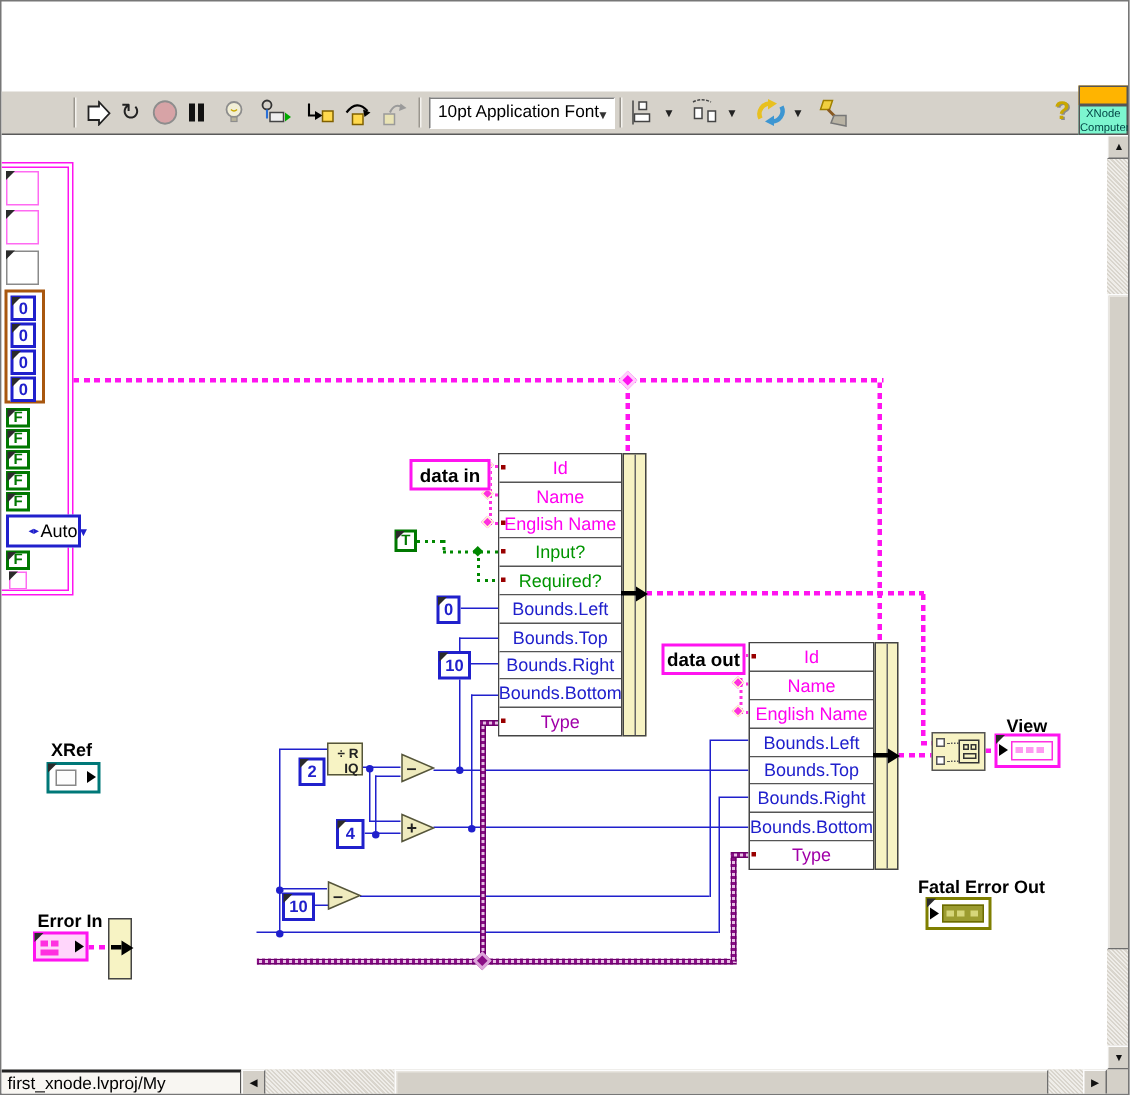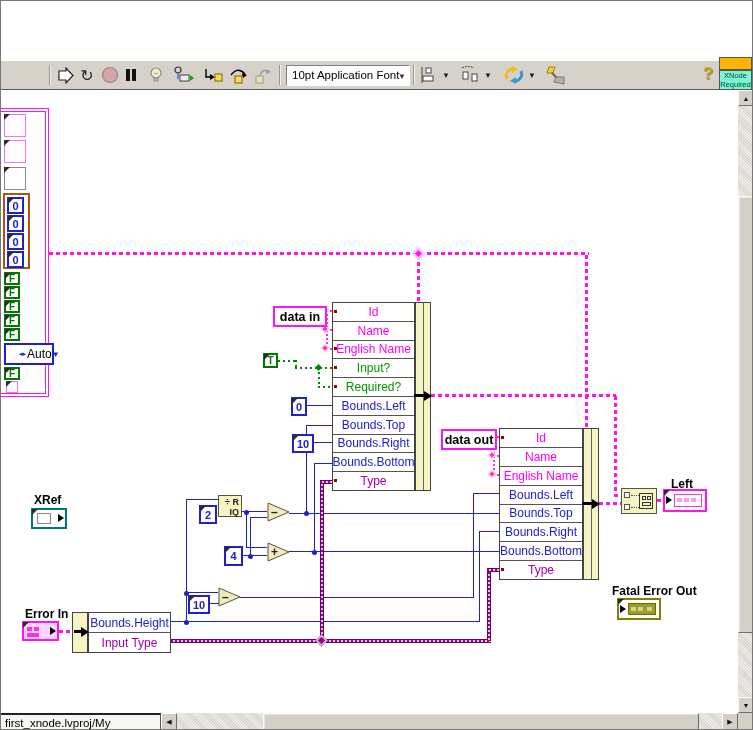--- a/index.html
+++ b/index.html
@@ -173,21 +173,21 @@
           <line x1="9" y1="8" x2="16" y2="15" stroke="#8a5a20" stroke-width="2"></line>
           <polygon points="13,12 21,12 21,19 11,17" fill="#b9b3a4" stroke="#777"></polygon>
         </svg>
     </div>
     <div id="helpq"><span>?</span></div>
   </div>
 
   <div id="xbadge-top"></div>
   <div id="xbadge-bot">
     <div>XNode</div>
-    <div>Required</div>
+    <div>Computer</div>
   </div>
 
   <div id="diagram">
 
     <div style="position:absolute;left:-8px;top:18px;width:56px;height:289px;border:1px solid #ff14f0;"></div>
     <div style="position:absolute;left:-5px;top:21px;width:50px;height:283px;border:1px solid #ff14f0;"></div>
     <div class="konst k-str fold" style="left:3px;top:24px;width:22px;height:23px;"></div>
     <div class="konst k-str fold" style="left:3px;top:50px;width:22px;height:23px;"></div>
     <div class="konst k-gray fold" style="left:3px;top:77px;width:22px;height:23px;"></div>
     <div style="position:absolute;left:2px;top:103px;width:27px;height:76px;border:2px solid #a8570f;"></div>
@@ -435,41 +435,33 @@
     <div class="lbl" style="left:24px;top:517px;">Error In</div>
     <div class="term fold" style="left:21px;top:531px;width:37px;height:20px;border:2px solid #ff14f0;background:#ffd6fb;">
       <div style="position:absolute;left:3px;top:4px;width:5px;height:4px;background:#ff30e0;"></div>
       <div style="position:absolute;left:10px;top:4px;width:5px;height:4px;background:#ff30e0;"></div>
       <div style="position:absolute;left:3px;top:10px;width:12px;height:4px;background:#ff30e0;"></div>
       <div style="position:absolute;right:1px;top:4px;width:0;height:0;border-left:6px solid #000;border-top:4px solid transparent;border-bottom:4px solid transparent;"></div>
     </div>
     <div class="ycol" style="left:71px;top:522px;width:16px;height:41px;"></div>
     <div class="arrbar" style="left:73px;top:540px;width:7px;"></div>
     <div class="arrhead" style="left:80px;top:537px;"></div>
-    <div class="bbn-rows" style="left:87px;top:522px;width:83px;height:41px;">
-      <div class="bbn-row c-num">
-          <span>Bounds.Height</span>
-        </div>
-      <div class="bbn-row c-type">
-          <span>Input Type</span>
-        </div>
-    </div>
 
     <div style="position:absolute;left:620px;top:398px;width:36px;height:26px;background:#f7f3c4;border:1px solid #555;">
       <div style="position:absolute;left:2px;top:3px;width:6px;height:6px;border:1px solid #555;background:#fff;"></div>
       <div style="position:absolute;left:2px;top:15px;width:6px;height:6px;border:1px solid #555;background:#fff;"></div>
       <div style="position:absolute;left:9px;top:6px;width:8px;height:1px;border-top:1px dotted #555;"></div>
       <div style="position:absolute;left:9px;top:18px;width:8px;height:1px;border-top:1px dotted #555;"></div>
       <div style="position:absolute;right:3px;top:4px;width:14px;height:16px;border:1px solid #333;">
         <div style="position:absolute;left:2px;top:2px;width:4px;height:4px;border:1px solid #333;"></div>
         <div style="position:absolute;left:7px;top:2px;width:4px;height:4px;border:1px solid #333;"></div>
         <div style="position:absolute;left:2px;top:8px;width:9px;height:4px;border:1px solid #333;"></div>
       </div>
     </div>
-    <div class="lbl" style="left:670px;top:387px;">Left</div>
+    <div class="lbl" style="left:670px;top:387px;">View</div>
     <div class="term fold" style="left:662px;top:399px;width:44px;height:23px;border:2px solid #ff14f0;">
       <div style="position:absolute;left:1px;top:5px;width:0;height:0;border-left:6px solid #000;border-top:4px solid transparent;border-bottom:4px solid transparent;"></div>
       <div style="position:absolute;left:9px;top:3px;width:28px;height:13px;border:1px solid #ff30e0;">
         <div style="position:absolute;left:2px;top:3px;width:5px;height:4px;background:#ff9af2;"></div>
         <div style="position:absolute;left:9px;top:3px;width:5px;height:4px;background:#ff9af2;"></div>
         <div style="position:absolute;left:16px;top:3px;width:5px;height:4px;background:#ff9af2;"></div>
       </div>
     </div>
 
     <div class="lbl" style="left:611px;top:494px;">Fatal Error Out</div>

